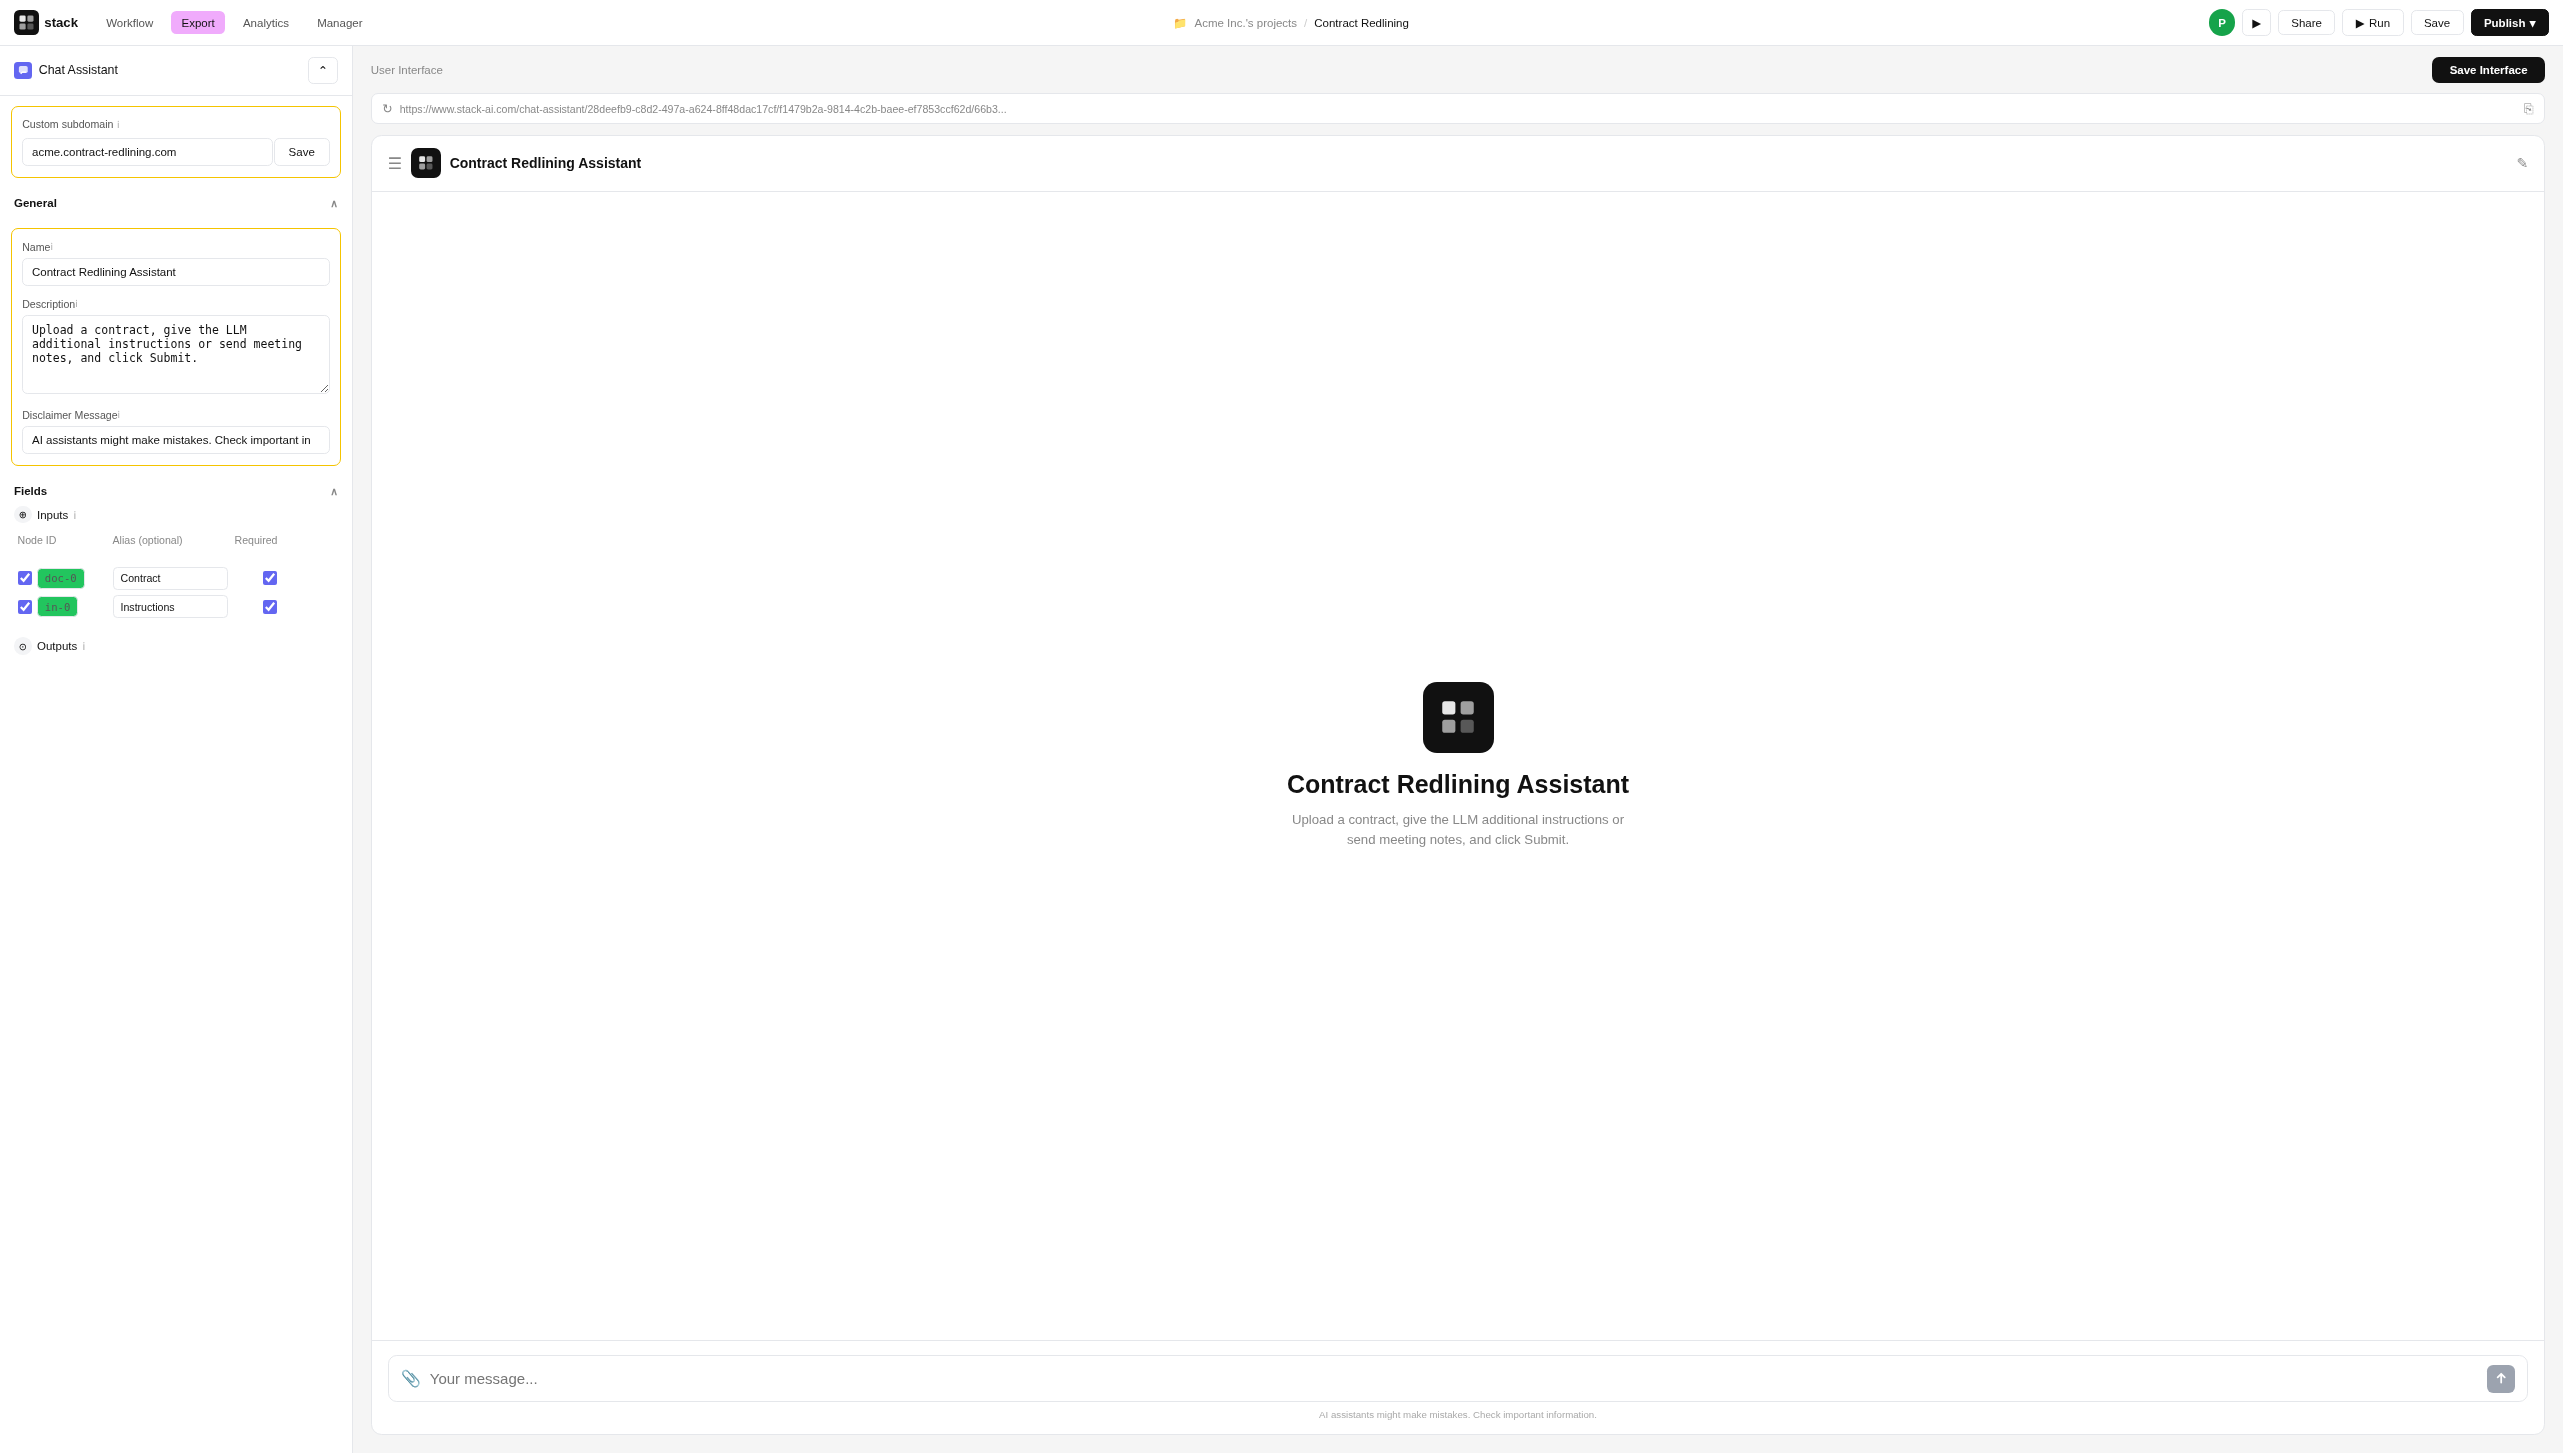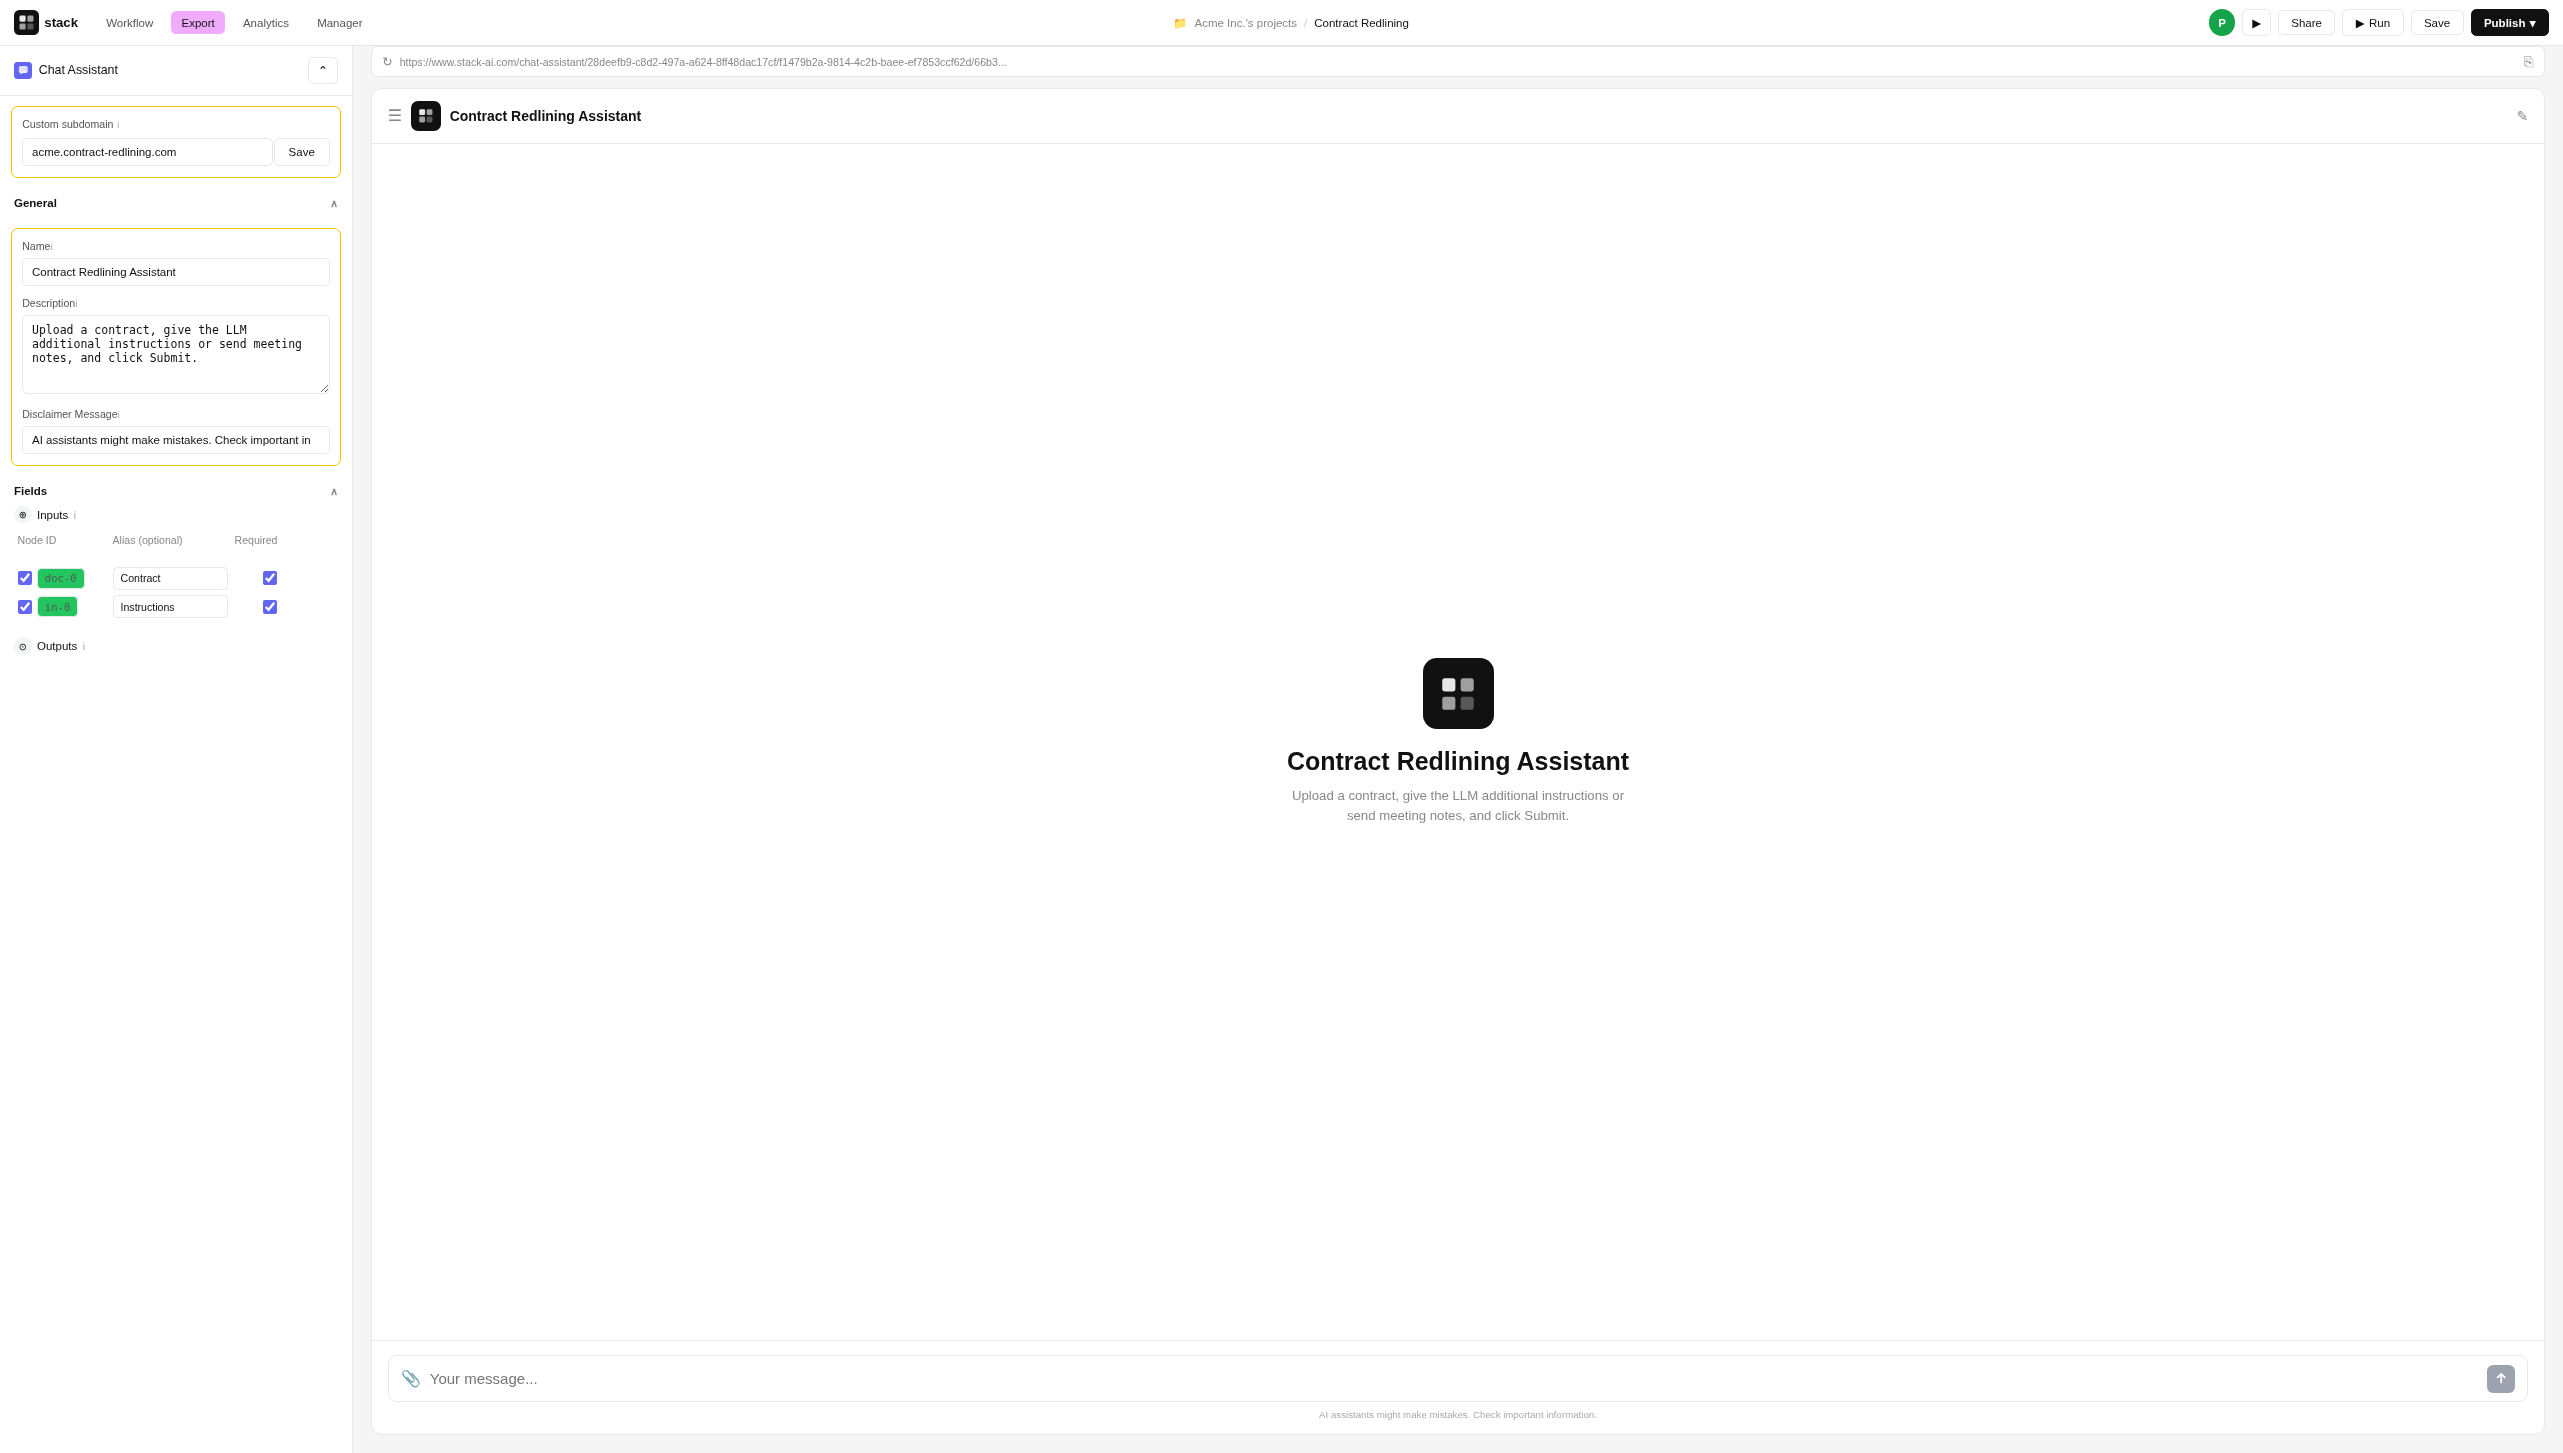--- a/index.html
+++ b/index.html
@@ -64,21 +64,21 @@
 
     
     .section-header {
       display: flex; align-items: center; justify-content: space-between;
       padding: 8.8px 14px; font-size: 11.5px; font-weight: 600; color: #111;
       cursor: pointer;
     }
     .chevron { font-size: 10.6px; color: #888; }
 
     .general-section { border: 1.8px solid #f5c400; border-radius: 7px; margin: 10.6px; padding: 10.6px; }
-    .field-label { font-size: 10.6px; color: #555; margin-bottom: 5.3px; display: flex; align-items: center; gap: 0; }
+    .field-label { font-size: 10.6px; color: #555; margin-bottom: 5.3px; display: flex; align-items: flex-end; gap: 0; }
     .field-input {
       width: 100%; padding: 7px 8.8px; border: 0.9px solid #e5e7eb; border-radius: 5.3px;
       font-size: 11.5px; color: #111; margin-bottom: 10.6px; outline: none;
     }
     .field-textarea {
       width: 100%; padding: 7px 8.8px; border: 0.9px solid #e5e7eb; border-radius: 5.3px;
       font-size: 11.5px; color: #111; margin-bottom: 10.6px; outline: none;
       resize: vertical; min-height: 79px;
     }
 
@@ -328,20 +328,24 @@
     <div class="outputs-row">
       <div class="gear-circle">⊙</div>
       <span class="outputs-label">Outputs</span>
       <span class="info-icon">ℹ</span>
     </div>
 
   </div>
 
   <div class="right-panel">
 
+    <div class="ui-header">
+      <span class="ui-label">User Interface</span>
+      <button class="save-interface-btn">Save Interface</button>
+    </div>
 
     <div class="url-bar">
       <span class="refresh-icon">↻</span>
       <span class="url-text">https://www.stack-ai.com/chat-assistant/28deefb9-c8d2-497a-a624-8ff48dac17cf/f1479b2a-9814-4c2b-baee-ef7853ccf62d/66b3...</span>
       <span class="copy-icon">⎘</span>
     </div>
 
     <div class="chat-preview">
 
       <div class="chat-preview-header">

